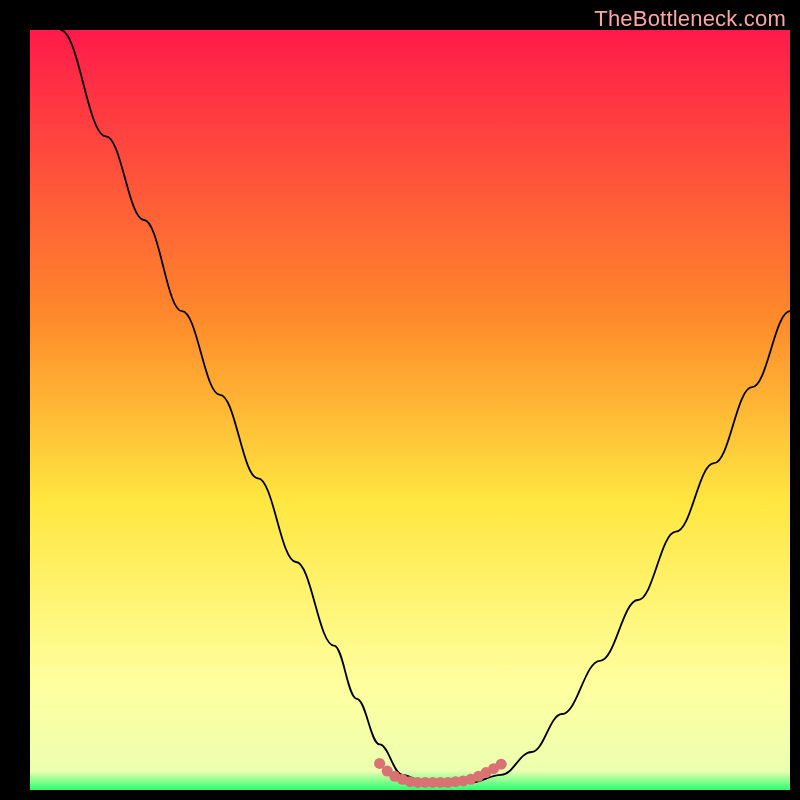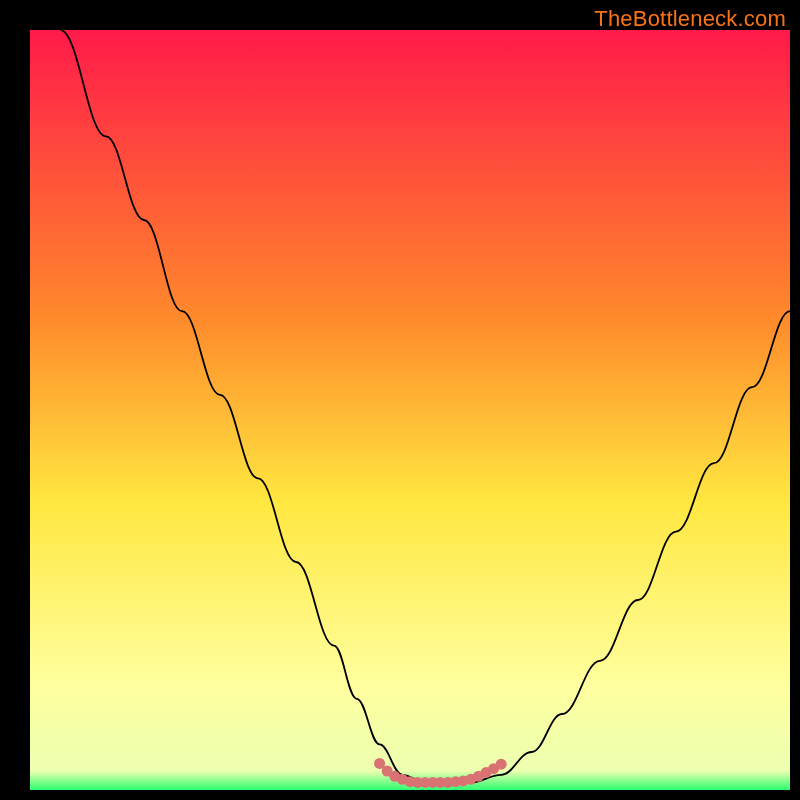--- a/index.html
+++ b/index.html
@@ -8,21 +8,21 @@
     height: 800px;
     background: #000;
     position: relative;
     overflow: hidden;
     font-family: Arial, Helvetica, sans-serif;
   }
   .attribution {
     position: absolute;
     top: 6px;
     right: 14px;
-    color: #f97316;
+    color: #fca5a5;
     font-size: 22px;
     font-weight: 500;
     z-index: 10;
     letter-spacing: 0.2px;
   }
   .plot-wrap {
     position: absolute;
     left: 30px;
     top: 30px;
     width: 760px;

